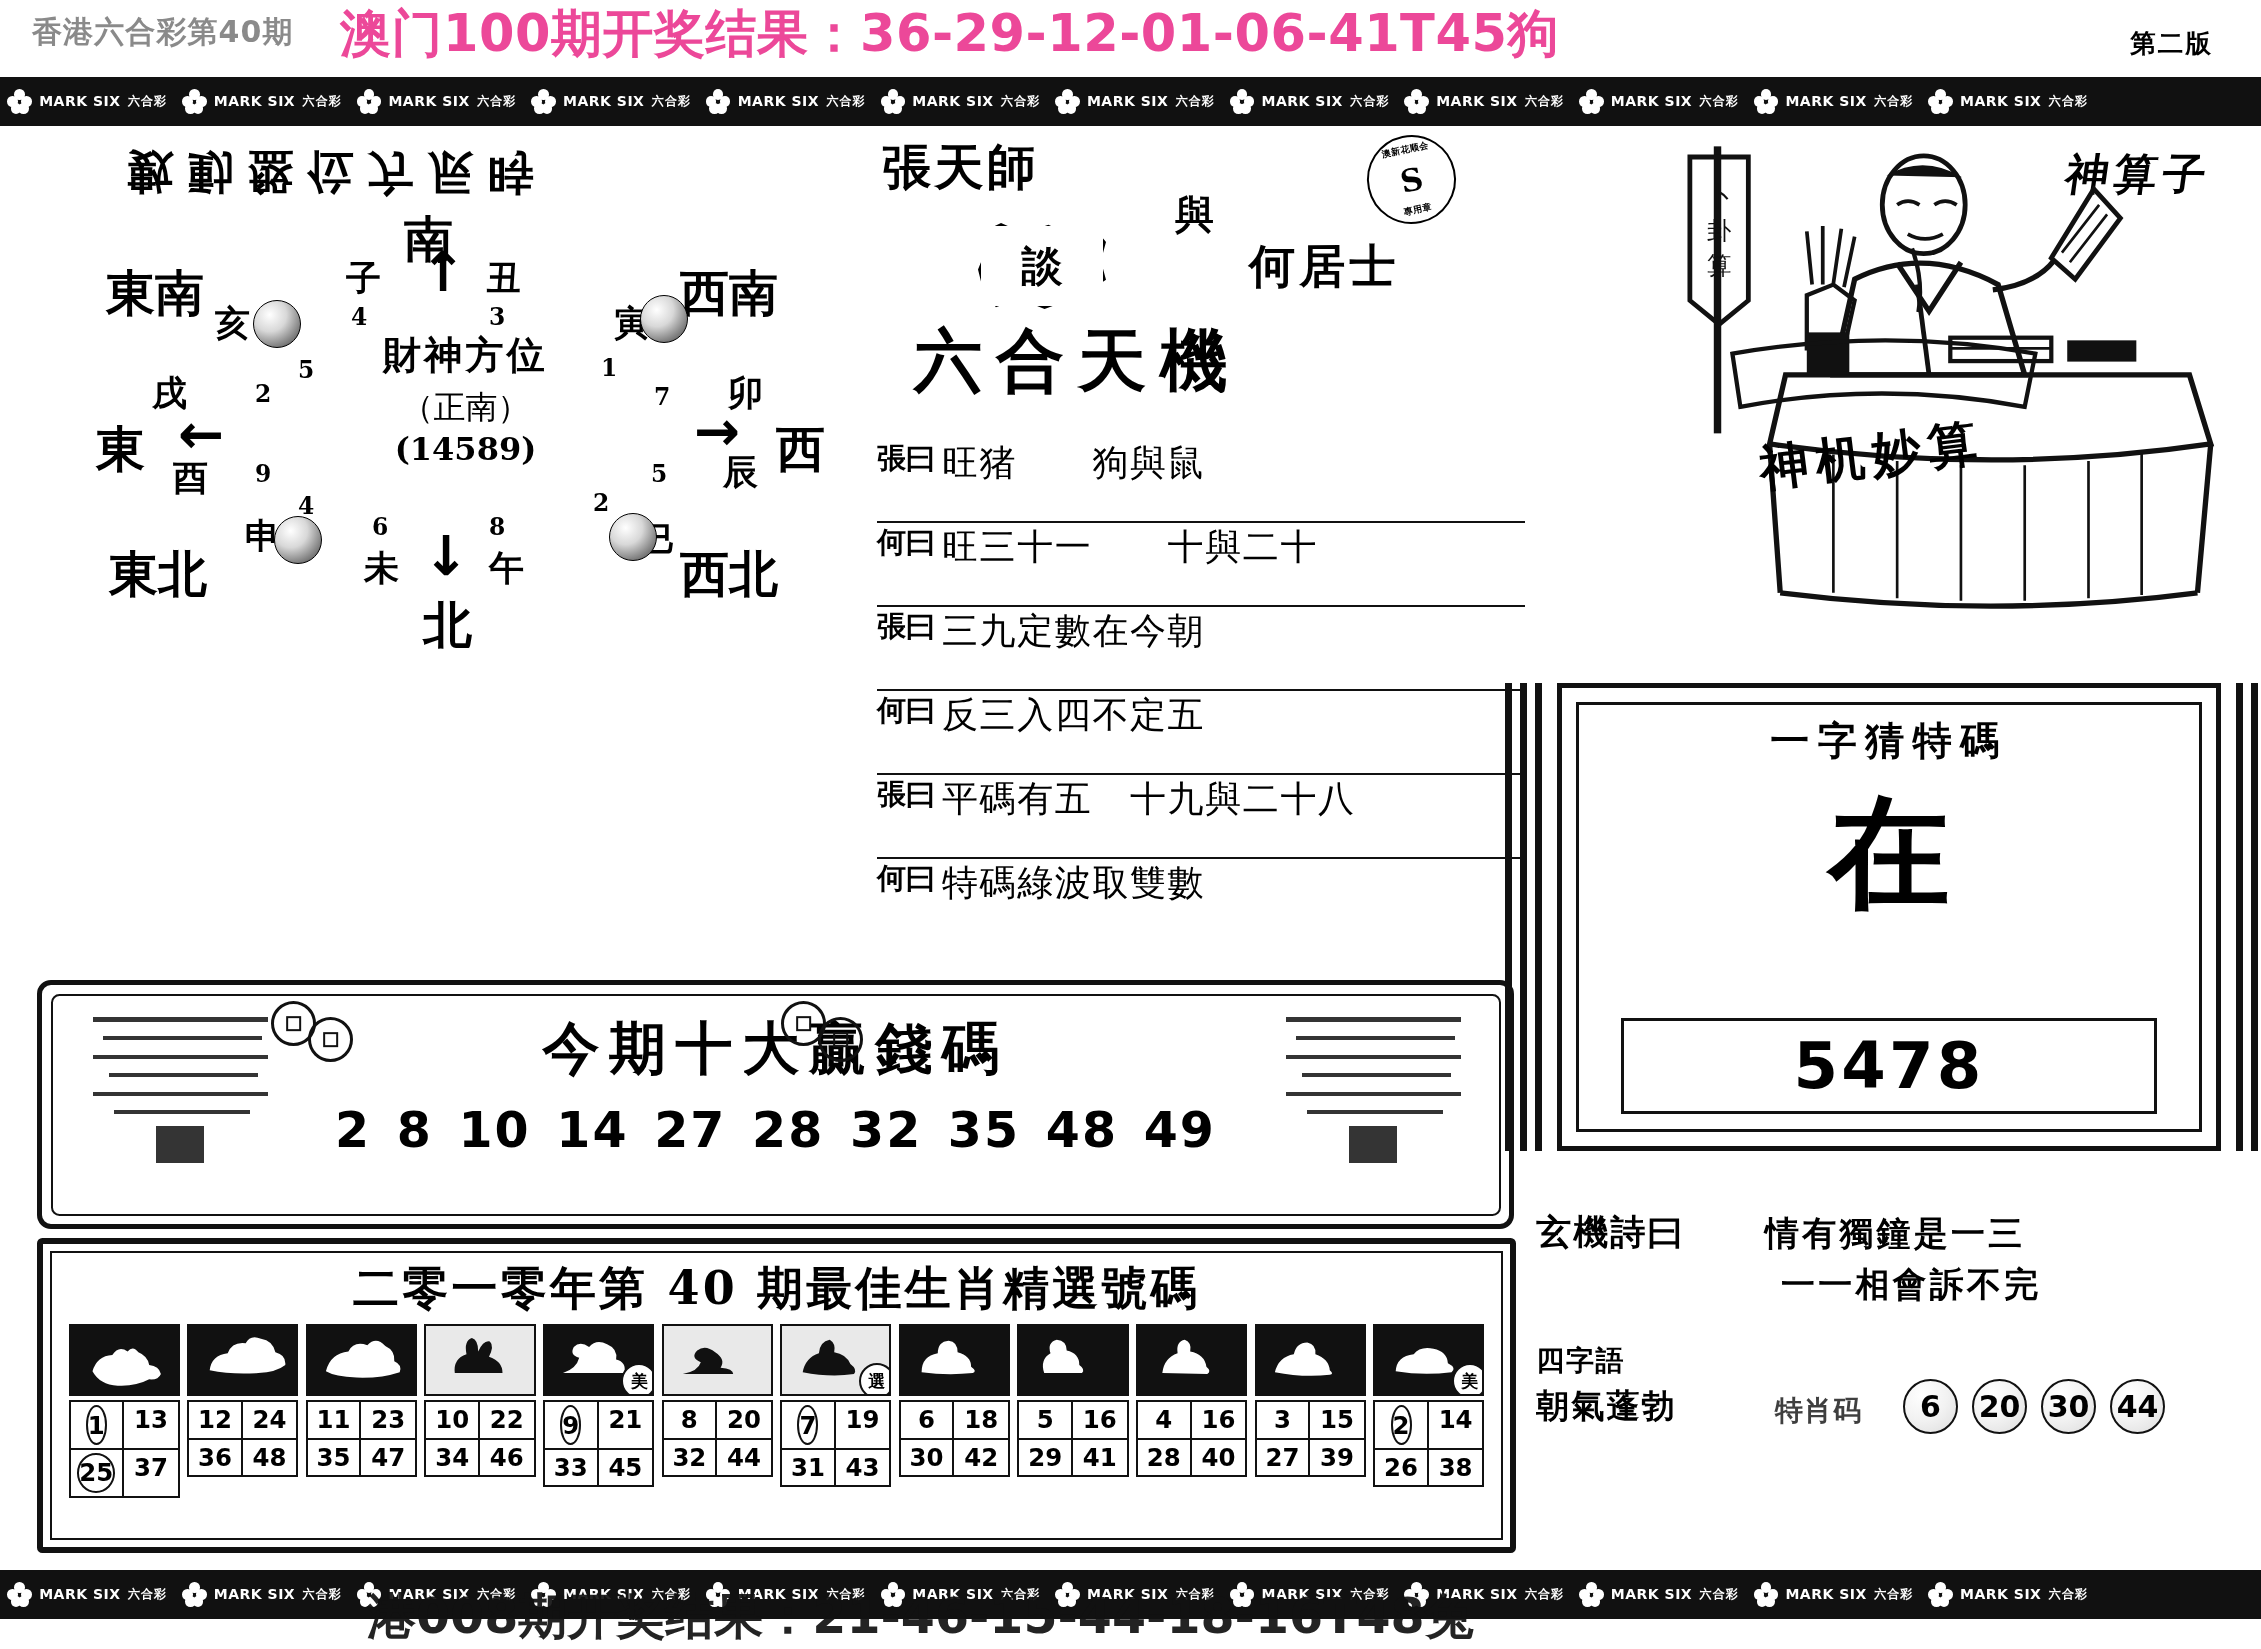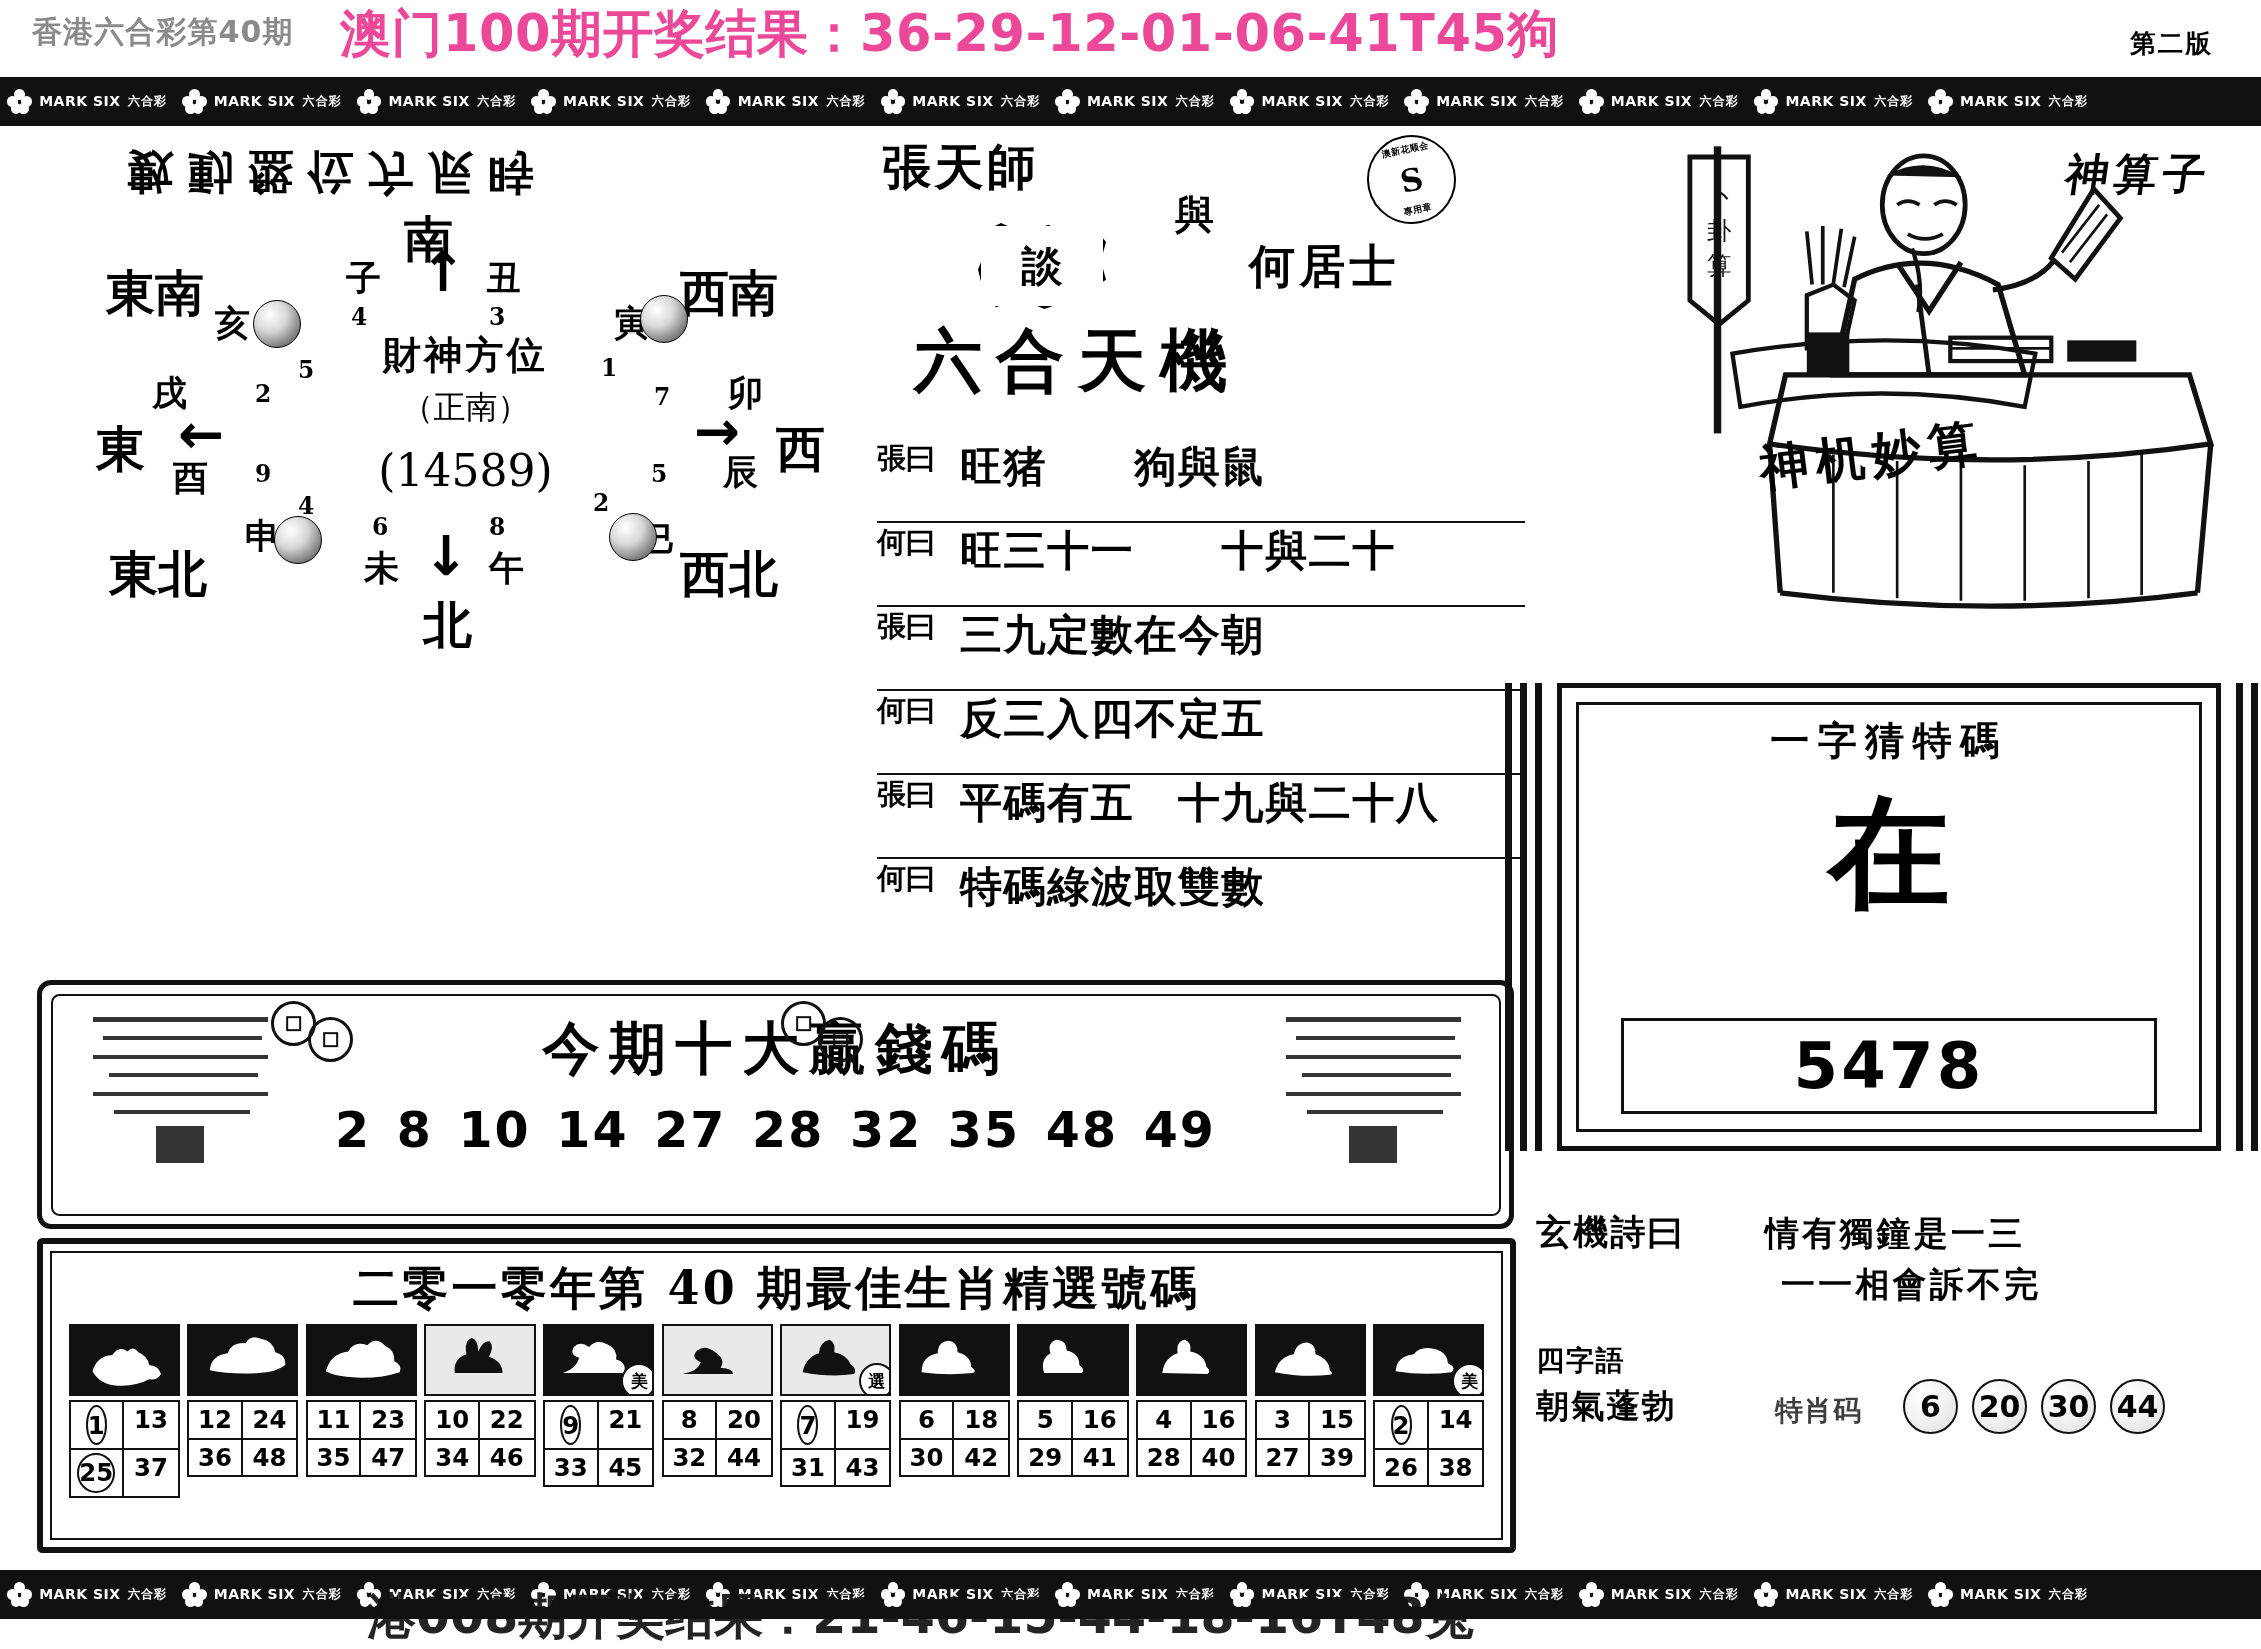--- a/index.html
+++ b/index.html
@@ -69,21 +69,21 @@
     position:absolute;width:46px;height:46px;border-radius:50%;
     background:radial-gradient(circle at 34% 30%, #ffffff 0%, #d8d8d8 38%, #3a3a3a 100%);
     border:1.6px solid #000;
   }
   .arrow{position:absolute;font-size:55px;line-height:1;font-weight:bold;}
   .center-box{
     position:absolute;left:319px;top:189px;width:229px;text-align:center;
   }
   .center-box .cb-t{font-size:38px;font-weight:bold;letter-spacing:3.2px;font-family:"DejaVu Serif","Liberation Serif",serif;}
   .center-box .cb-s{font-size:32px;margin-top:5.3px;font-family:"DejaVu Serif","Liberation Serif",serif;}
-  .center-box .cb-n{font-size:44px;margin-top:15px;font-family:"DejaVu Serif","Liberation Serif",serif;}
+  .center-box .cb-n{font-size:32px;margin-top:0;font-family:"DejaVu Serif","Liberation Serif",serif;font-weight:bold;}
 
   
   .dialog{position:absolute;left:877px;top:0px;width:648px;height:861px;}
   .dialog .hdr{position:relative;height:298px;}
   .dialog .zhang{
     position:absolute;left:5.3px;top:5.3px;font-size:49px;font-weight:bold;
     font-family:"DejaVu Serif","Liberation Serif",serif;letter-spacing:3.2px;
   }
   .dialog .yu{
     position:absolute;left:298px;top:58px;font-size:39px;font-weight:bold;
@@ -116,21 +116,21 @@
   .qa{position:relative;margin-top:10.6px;}
   .qa .row{
     position:relative;height:63px;border-bottom:2.1px solid #111;
     display:flex;align-items:flex-start;padding-bottom:19px;
   }
   .qa .row .spk{
     font-size:29px;font-weight:bold;white-space:nowrap;
     font-family:"DejaVu Serif","Liberation Serif",serif;
   }
   .qa .row .txt{
-    font-size:42px;font-weight:bold;margin-left:25px;white-space:nowrap;
+    font-size:36px;font-weight:normal;margin-left:7px;white-space:nowrap;
     font-family:"DejaVu Serif","Liberation Serif",serif;letter-spacing:1.6px;
   }
   .qa .row.noline{border-bottom:none;}
 
   
   .teller{position:absolute;left:1557px;top:-5.3px;width:675px;height:537px;}
   .teller .label{
     position:absolute;right:21px;top:21px;font-size:43px;font-weight:bold;
     font-family:"DejaVu Serif","Liberation Serif",serif;letter-spacing:5.3px;
     transform:skewX(-8deg);

